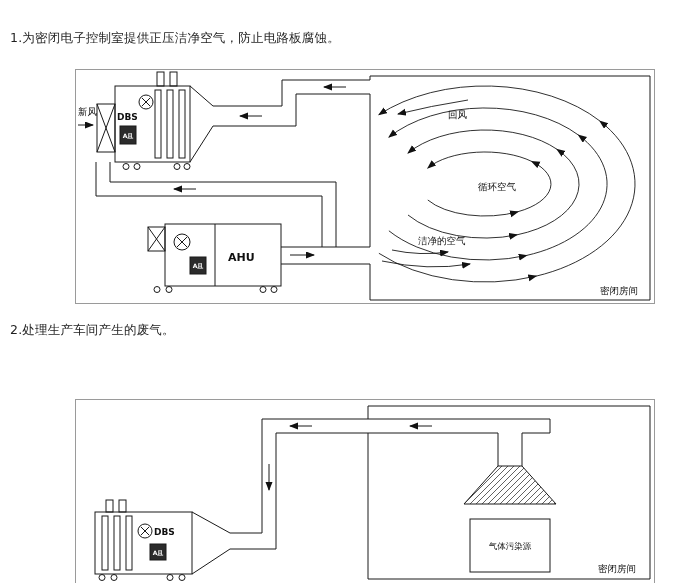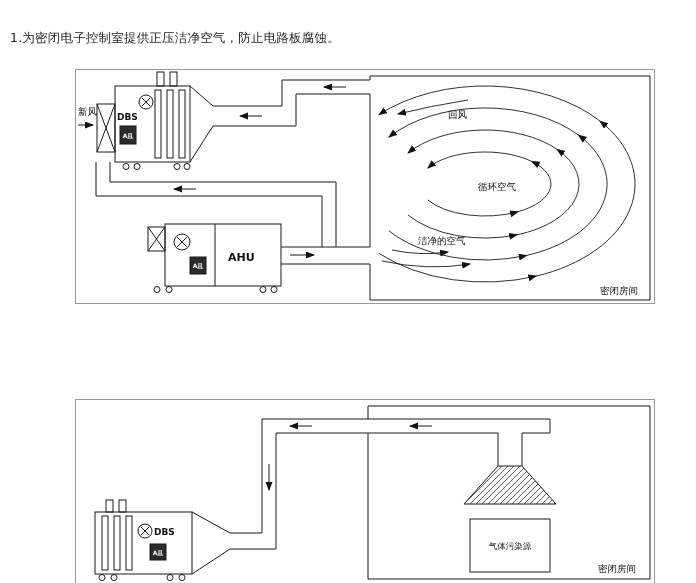--- a/index.html
+++ b/index.html
@@ -119,20 +119,21 @@
       <text class="t6w" x="128" y="124" text-anchor="middle">A且</text>
       <text class="t11b" x="228" y="247">AHU</text>
       <text class="t6w" x="198" y="254" text-anchor="middle">A且</text>
       <text class="t95" x="448" y="104">回风</text>
       <text class="t95" x="478" y="176">循环空气</text>
       <text class="t95" x="418" y="230">洁净的空气</text>
       <text class="t95" x="600" y="280">密闭房间</text>
     </g>
   </svg>
 
+  <div class="caption" style="left:10px;top:308px">2.处理生产车间产生的废气。</div>
 
   <svg class="diag" style="left:75px;top:385px" width="580" height="185" viewBox="75 385 580 185">
     <defs>
       <marker id="arr2" markerWidth="9" markerHeight="8" refX="8" refY="3.5" orient="auto" markerUnits="userSpaceOnUse">
         <path d="M0,0 L9,3.5 L0,7 Z" fill="#111" stroke="none"></path>
       </marker>
       <pattern id="hatch2" width="6" height="6" patternUnits="userSpaceOnUse">
         <path d="M0 6 L6 0" stroke="#3a3a3a" stroke-width="0.8"></path>
       </pattern>
     </defs>

